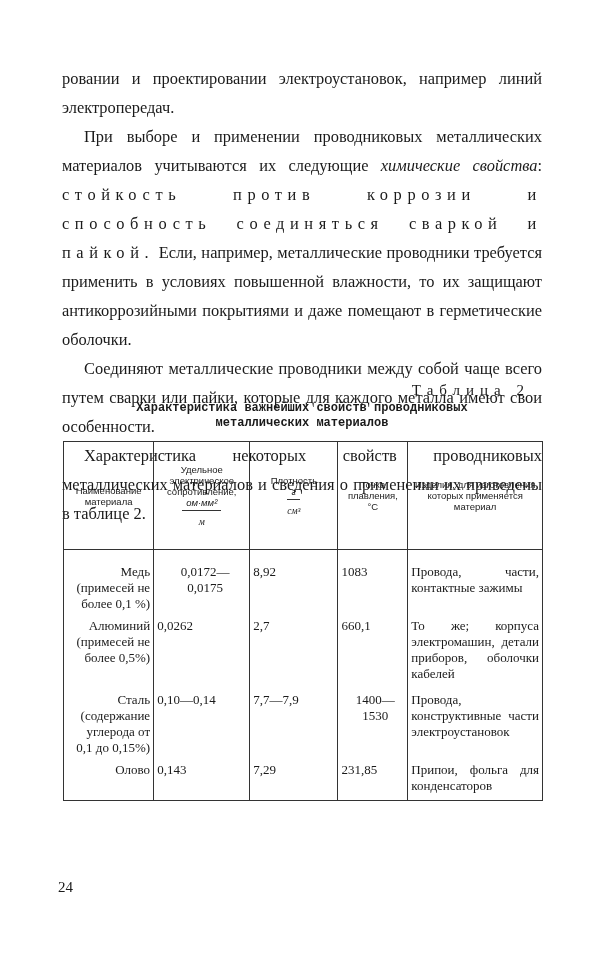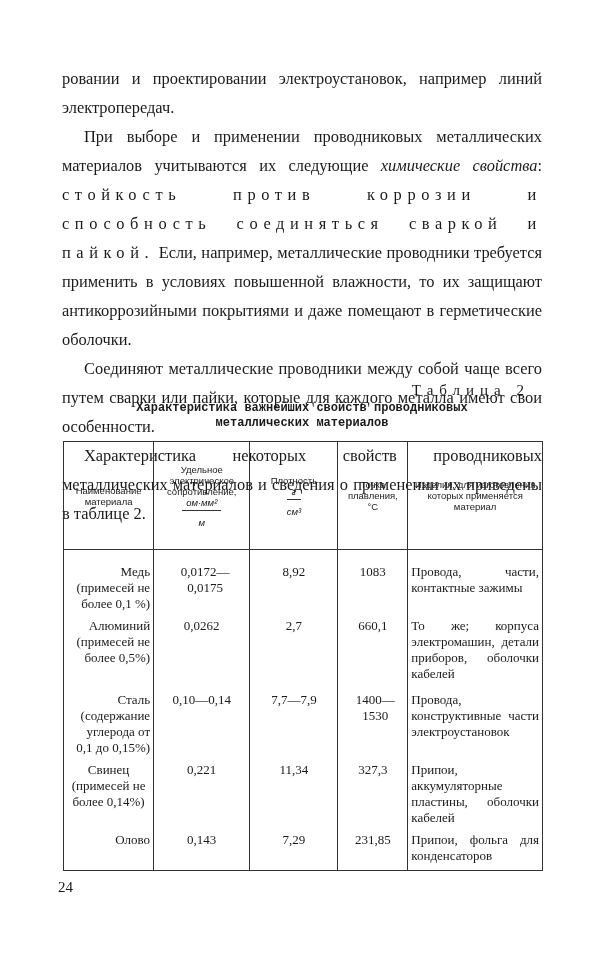--- a/index.html
+++ b/index.html
@@ -14,26 +14,26 @@
   .ttitle { position:absolute; top:401px; left:62px; width:480px; text-align:center;
             font-family:Liberation Mono, monospace; font-weight:bold; font-size:12px; line-height:15px; }
   table { position:absolute; left:63px; top:441px; width:480px; border-collapse:collapse;
           font-size:13px; line-height:16px; }
   th, td { border-left:1.3px solid #333; border-right:1.3px solid #333; vertical-align:top; padding:0 3px; }
   thead th { font-family:"Liberation Sans","DejaVu Sans",sans-serif; font-weight:normal; font-size:9.5px; line-height:11px;
              vertical-align:middle; text-align:center; height:107px; border-top:1.5px solid #333; border-bottom:1.5px solid #333; }
   tbody tr:last-child td { border-bottom:1.5px solid #333; padding-bottom:6px; }
   tbody tr:first-child td { padding-top:14px; }
   td.name { text-align:right; width:82px; }
-  td.c { text-align:center; }
+  td.c { }
   td.use { text-align:justify; width:126px; }
   td.rl { text-align:center; }
   .frac { display:inline-block; text-align:center; font-style:italic; }
   .frac .num { display:block; border-bottom:1px solid #333; padding:0 4px 2px; }
-  .frac .den { display:block; padding-top:6px; }
+  .frac .den { display:block; padding-top:6px;font-family:Liberation Serif, serif; }
   .pagenum { position:absolute; left:58px; top:859px; font-size:15px;margin-top:20px; }
 </style>
 </head>
 <body>
 
 <div class="page">
   <p class="p">ровании и проектировании электроустановок, например линий электропередач.</p>
   <p class="p indent"><span>При выборе и применении проводниковых металлических материалов учитываются их следующие </span><span class="it">химические свойства</span><span>: </span><span class="sp">стойкость против коррозии и способность соединяться сваркой и пайкой.</span><span> Если, например, металлические проводники требуется применить в условиях повышенной влажности, то их защищают антикоррозийными покрытиями и даже помещают в герметические оболочки.</span></p>
   <p class="p indent">Соединяют металлические проводники между собой чаще всего путем сварки или пайки, которые для каждого металла имеют свои особенности.</p>
   <p class="p indent">Характеристика некоторых свойств проводниковых металлических материалов и сведения о применении их приведены в таблице 2.</p>
@@ -77,27 +77,20 @@
       <td class="use" style="padding-top:6px">То же; корпуса электромашин, детали приборов, оболочки кабелей</td>
     </tr>
     <tr>
       <td class="name" style="padding-top:10px">Сталь (содержание углерода от 0,1 до 0,15%)</td>
       <td class="c" style="padding-top:10px">0,10—0,14</td>
       <td class="c" style="padding-top:10px">7,7—7,9</td>
       <td class="rl" style="padding-top:10px;padding-left:8px;width:40px">1400—1530</td>
       <td class="use" style="padding-top:10px">Провода, конструктивные части электроустановок</td>
     </tr>
     <tr>
-      <td class="name" style="padding-top:6px;text-align:center">Свинец (примесей не более 0,14%)</td>
-      <td class="c" style="padding-top:6px">0,221</td>
-      <td class="c" style="padding-top:6px">11,34</td>
-      <td class="c" style="padding-top:6px">327,3</td>
-      <td class="use" style="padding-top:6px">Припои, аккумуляторные пластины, оболочки кабелей</td>
-    </tr>
-    <tr>
       <td class="name" style="padding-top:6px;text-align:right">Олово</td>
       <td class="c" style="padding-top:6px">0,143</td>
       <td class="c" style="padding-top:6px">7,29</td>
       <td class="c" style="padding-top:6px">231,85</td>
       <td class="use" style="padding-top:6px">Припои, фольга для конденсаторов</td>
     </tr>
   </tbody>
 </table>
 
 <div class="pagenum">24</div>

